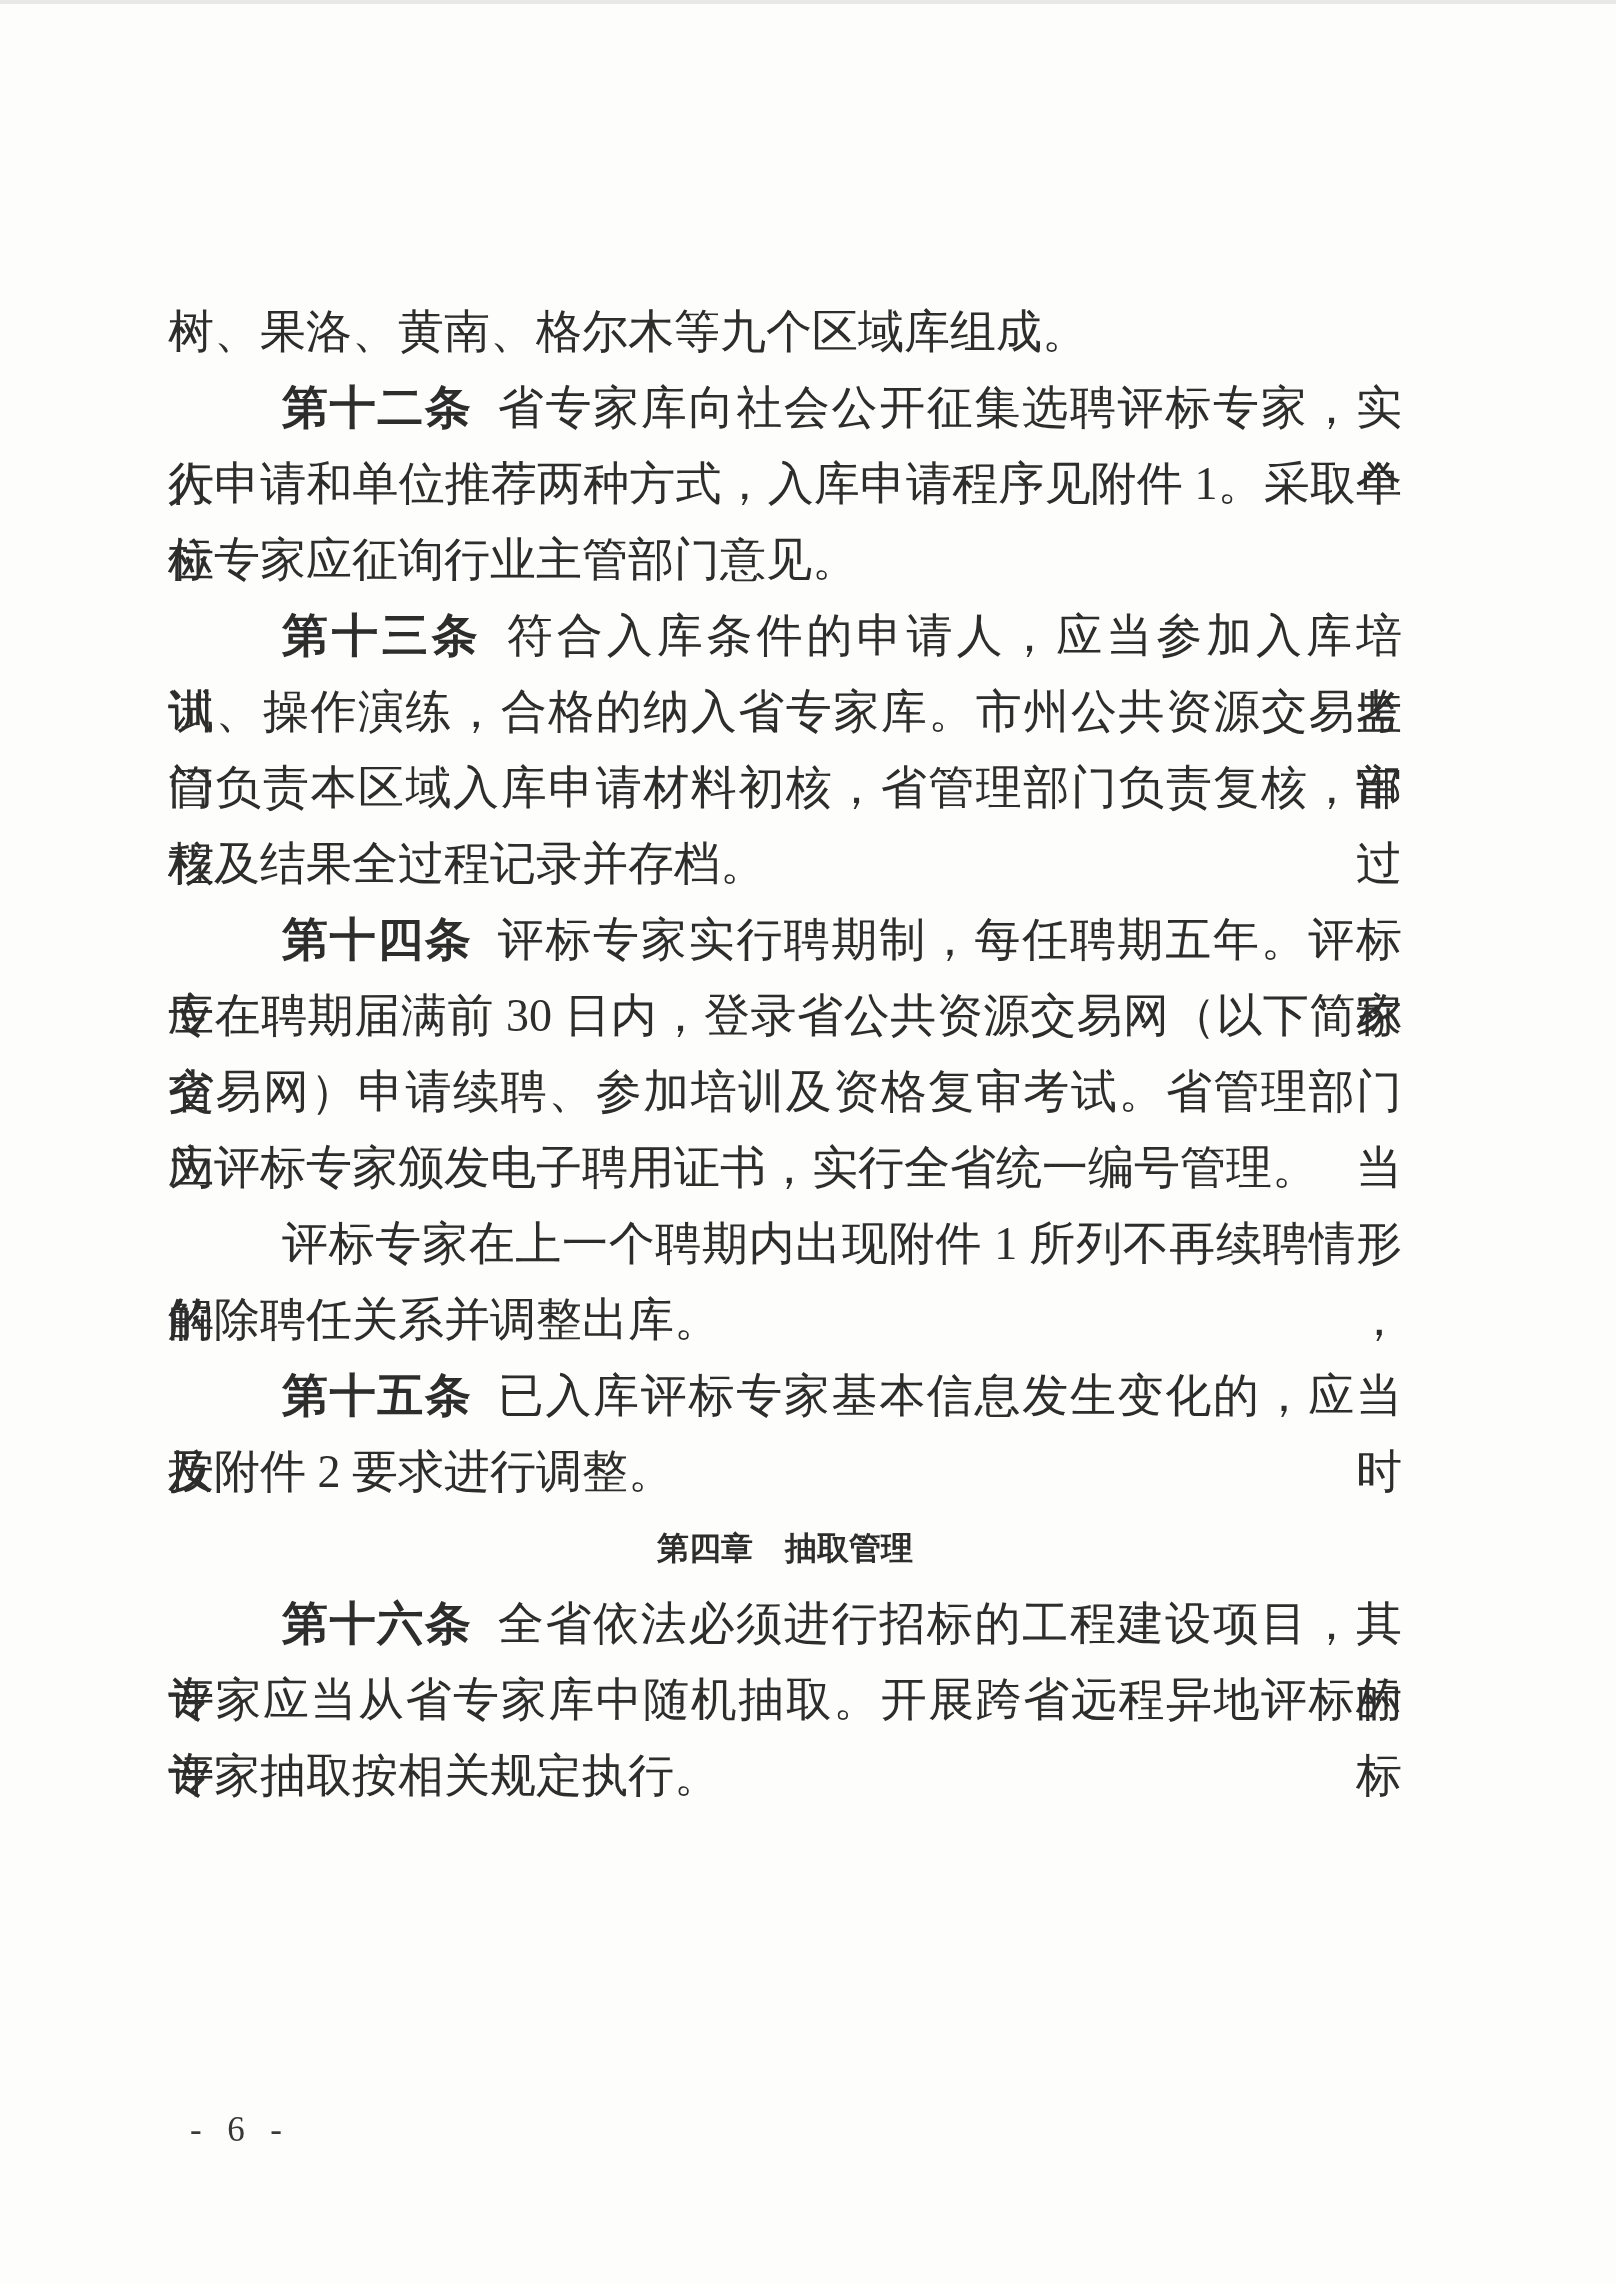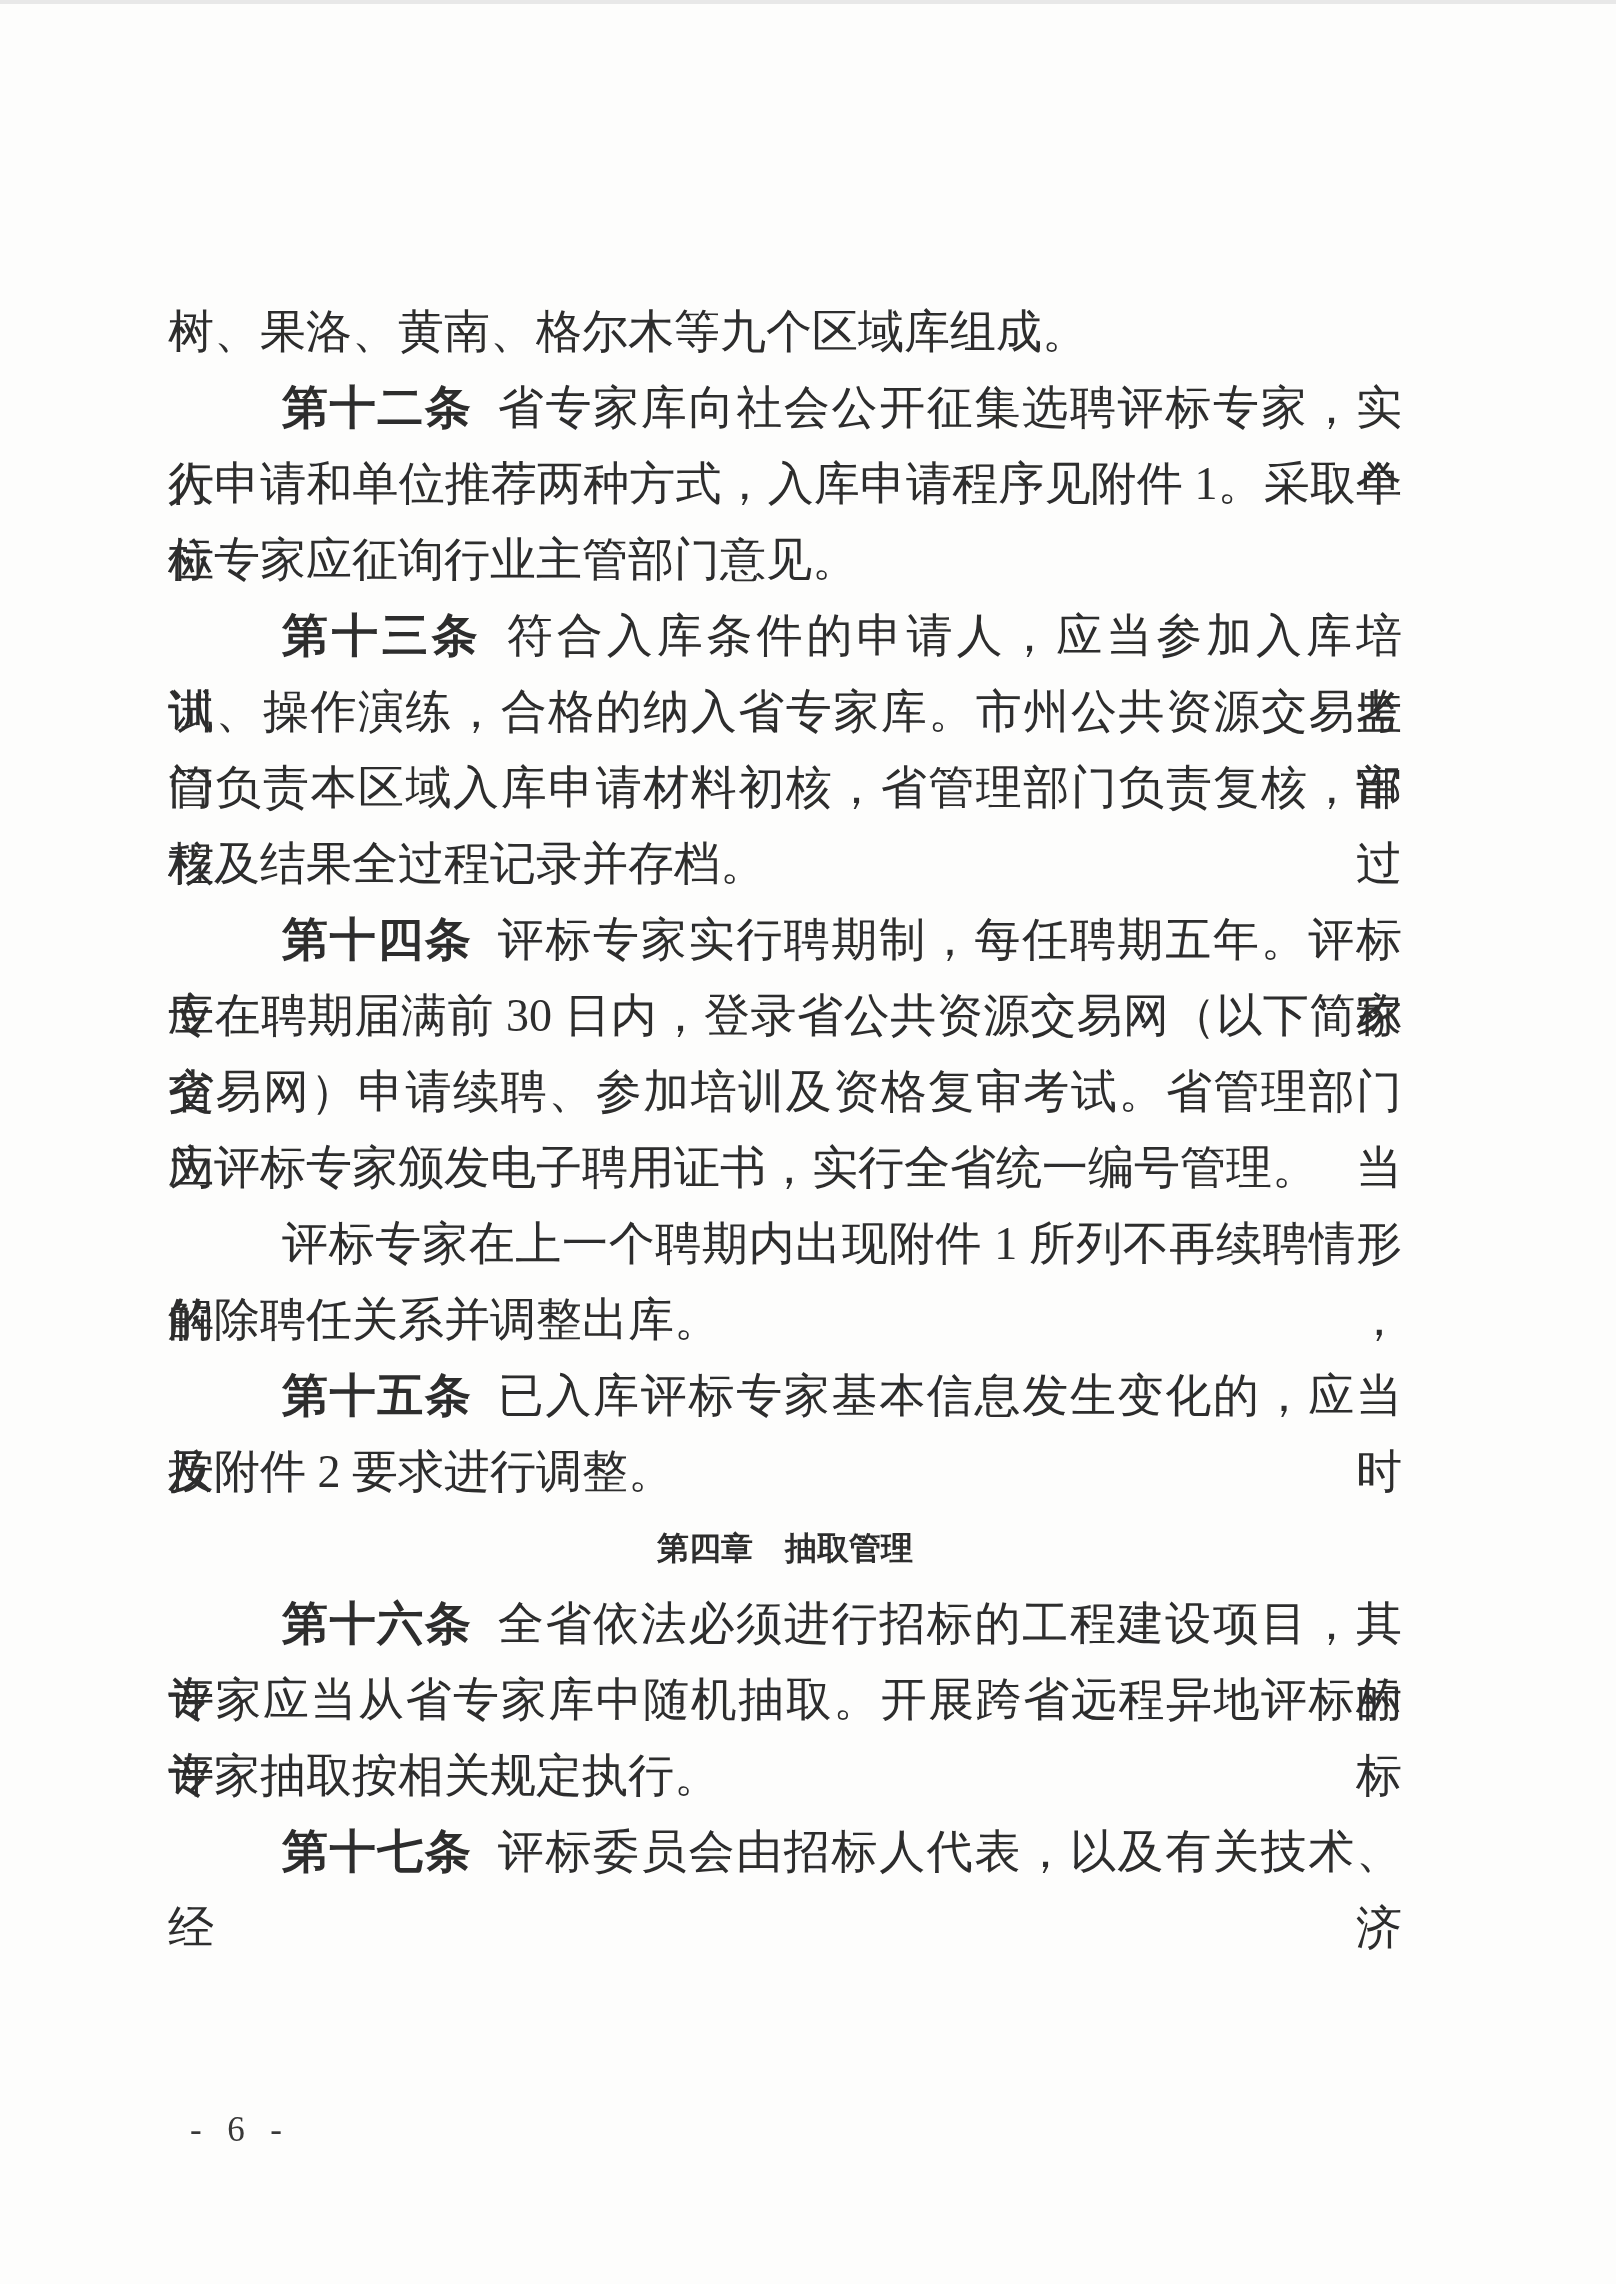--- a/index.html
+++ b/index.html
@@ -70,17 +70,16 @@
       <div class="line justify"><span>交易网）申请续聘、参加培训及资格复审考试。省管理部门应当</span></div>
       <div class="line"><span>为评标专家颁发电子聘用证书，实行全省统一编号管理。</span></div>
       <div class="line justify indent"><span>评标专家在上一个聘期内出现附件 1 所列不再续聘情形的，</span></div>
       <div class="line"><span>解除聘任关系并调整出库。</span></div>
       <div class="line justify indent"><span class="bold-prefix">第十五条</span><span>已入库评标专家基本信息发生变化的，应当及时</span></div>
       <div class="line"><span>按附件 2 要求进行调整。</span></div>
       <div class="chapter">第四章　抽取管理</div>
       <div class="line justify indent"><span class="bold-prefix">第十六条</span><span>全省依法必须进行招标的工程建设项目，其评标</span></div>
       <div class="line justify"><span>专家应当从省专家库中随机抽取。开展跨省远程异地评标的评标</span></div>
       <div class="line"><span>专家抽取按相关规定执行。</span></div>
-      <div class="line justify indent"><span class="bold-prefix">第十七条</span><span>评标委员会由招标人代表，以及有关技术、经济</span></div>
     </div>
   <div class="page-number">- 6 -</div>
 </div>
 
 
 </body></html>

